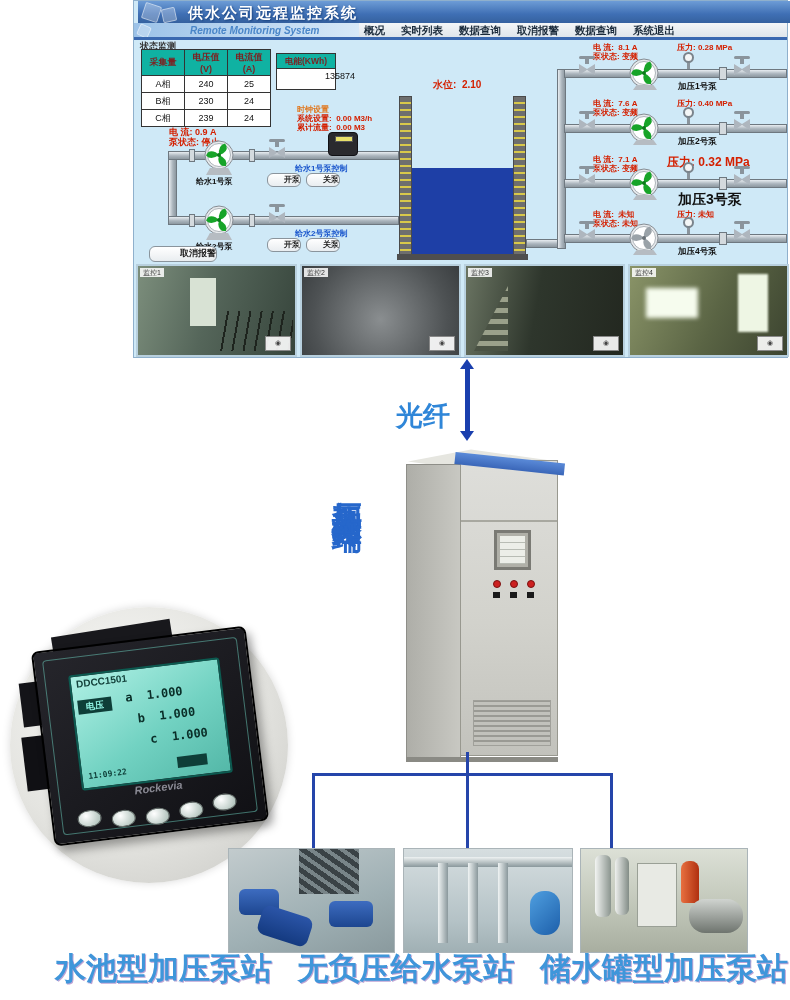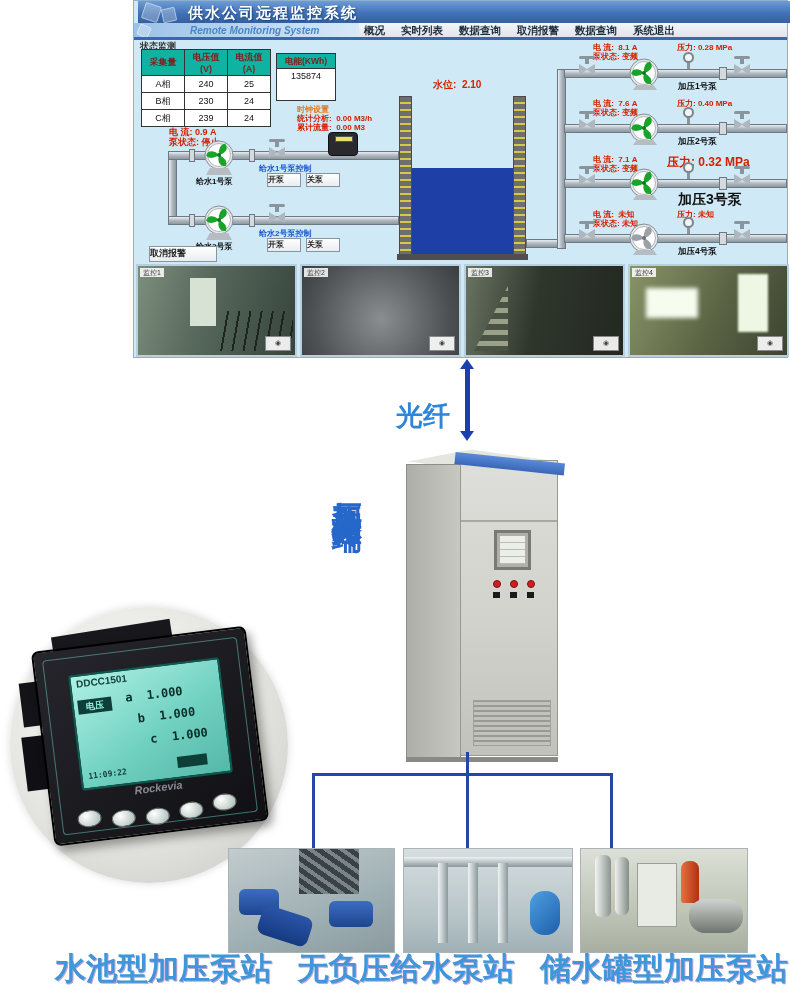--- a/index.html
+++ b/index.html
@@ -11,42 +11,42 @@
   .hdr{left:4px;top:0;width:653px;height:22px;background:linear-gradient(180deg,#6d9cd6 0%,#3f6fb4 60%,#35619f 100%);overflow:hidden;}
   .key{background:rgba(255,255,255,.28);border:1px solid rgba(255,255,255,.45);border-radius:2px;}
   .title{color:#fff;font-weight:bold;font-size:15px;letter-spacing:2px;text-shadow:1px 1px 2px #16407e;}
   .subbar{left:0;top:22px;width:653px;height:15px;background:linear-gradient(180deg,#f4f6f8,#dde4ea);}
   .subbar-left{left:0;top:0;width:225px;height:15px;background:linear-gradient(90deg,#9cc2e8,#d7e9f8);}
   .subtitle{color:#4a86c8;font-style:italic;font-weight:bold;font-size:10px;}
   .menu{display:flex;gap:16px;align-items:center;}
   .menu span{font-size:10.5px;font-weight:bold;color:#1a2a3a;cursor:default;}
   .divline{left:0;top:36px;width:653px;height:3px;background:#3a68b0;}
   .redtxt{color:#d42000;font-weight:bold;}
-  .bluetxt{color:#1a56cc;font-weight:bold;}
+  .bluetxt{color:#1a56cc;font-weight:bold;margin-left:36px;}
   .orangetxt{color:#e07820;font-weight:bold;}
   .blktxt{color:#111;font-weight:bold;}
   
   table.st{border-collapse:collapse;font-size:9px;}
   table.st th{background:#10b2a2;color:#7a2424;border:1px solid #333;padding:1px 2px;font-size:9px;width:38px;height:13px;}
   table.st td{background:#fff;color:#111;border:1px solid #333;text-align:center;height:14px;font-size:9px;}
   .ebox{border:1px solid #333;background:#fff;width:58px;}
   .ebox .eh{background:#10b2a2;color:#7a2424;font-weight:bold;font-size:8.5px;text-align:center;height:14px;line-height:14px;border-bottom:1px solid #333;}
-  .ebox .ev{color:#111;font-size:9px;text-align:center;height:31px;line-height:14px;}
+  .ebox .ev{color:#111;font-size:9px;height:20px;line-height:14px;padding-left:48px;}
   
   .ph{background:linear-gradient(180deg,#e8edf1,#aab4bc 55%,#8d98a0);border:1px solid #6e7880;height:9px;box-sizing:border-box;}
   .pv{background:linear-gradient(90deg,#e8edf1,#aab4bc 55%,#8d98a0);border:1px solid #6e7880;width:9px;box-sizing:border-box;}
   .collar{background:#d4dade;border:1px solid #6e7880;box-sizing:border-box;}
   .valve-bar{width:16px;height:3px;background:#8a949c;border-radius:2px;margin:0 auto;}
   .valve-stem{width:4px;height:5px;background:#8a949c;margin:0 auto;}
   .valve-body{width:16px;height:11px;background:#aeb6be;clip-path:polygon(0 0,50% 45%,100% 0,100% 100%,50% 55%,0 100%);margin:0 auto;}
   .pbase{background:#b6bcc2;clip-path:polygon(15% 0,85% 0,100% 100%,0 100%);}
   .gauge{width:11px;height:11px;border-radius:50%;background:#f4f6f6;border:2px solid #7a848c;box-sizing:border-box;}
   .gstem{width:3px;height:7px;background:#8a949c;}
-  .wbtn{background:linear-gradient(180deg,#ffffff,#e9edf0);border:1px solid #8a949c;border-radius:0;
-        font-size:8px;font-weight:bold;color:#222;text-align:left;line-height:12px;cursor:default;}
+  .wbtn{background:linear-gradient(180deg,#ffffff,#e9edf0);border:1px solid #8a949c;border-radius:6px;
+        font-size:8px;font-weight:bold;color:#222;text-align:right;line-height:12px;cursor:default;}
   
   .wall{background:#6e6e6e;border:1px solid #4a4a4a;box-sizing:border-box;}
   .ticks{background-image:repeating-linear-gradient(to bottom,transparent 0 5px,#d8c84a 5px 7px);}
   
   .cam{top:263px;width:161px;height:93px;border:2px solid #b8d0de;box-sizing:border-box;overflow:hidden;}
   .camlabel{left:2px;top:2px;background:rgba(255,255,255,.85);color:#333;font-size:7px;padding:0 3px;line-height:9px;}
   .camwm{width:24px;height:13px;background:rgba(255,255,255,.9);border:1px solid #888;
          font-size:7px;line-height:12px;text-align:center;color:#444;}
   
   .fiberline{background:#1a3fae;}
@@ -123,21 +123,21 @@
     </div>
     <div class="a orangetxt" style="left:163px;top:103px;font-size:8px;">时钟设置</div>
 
     <div class="a redtxt" style="left:35px;top:125px;font-size:9px;">
       <span>电  流:</span>&nbsp;<span>0.9 A</span>
     </div>
     <div class="a redtxt" style="left:35px;top:135px;font-size:9px;">
       <span>泵状态:</span>&nbsp;<span>停止</span>
     </div>
     <div class="a redtxt" style="left:163px;top:112px;font-size:8px;">
-      <span>统计分析:</span>&nbsp;&nbsp;<span>0.00 M3/h</span>
+      <span>系统设置:</span>&nbsp;&nbsp;<span>0.00 M3/h</span>
     </div>
     <div class="a redtxt" style="left:163px;top:121px;font-size:8px;">
       <span>累计流量:</span>&nbsp;&nbsp;<span>0.00 M3</span>
     </div>
 
     <div class="a pv" style="left:34px;top:150px;height:74px;"></div>
     <div class="a ph" style="left:34px;top:150px;width:231px;"></div>
     <div class="a ph" style="left:34px;top:215px;width:231px;"></div>
     <div class="a collar" style="left:55px;top:148px;width:6px;height:13px;"></div>
     <div class="a collar" style="left:55px;top:213px;width:6px;height:13px;"></div>

